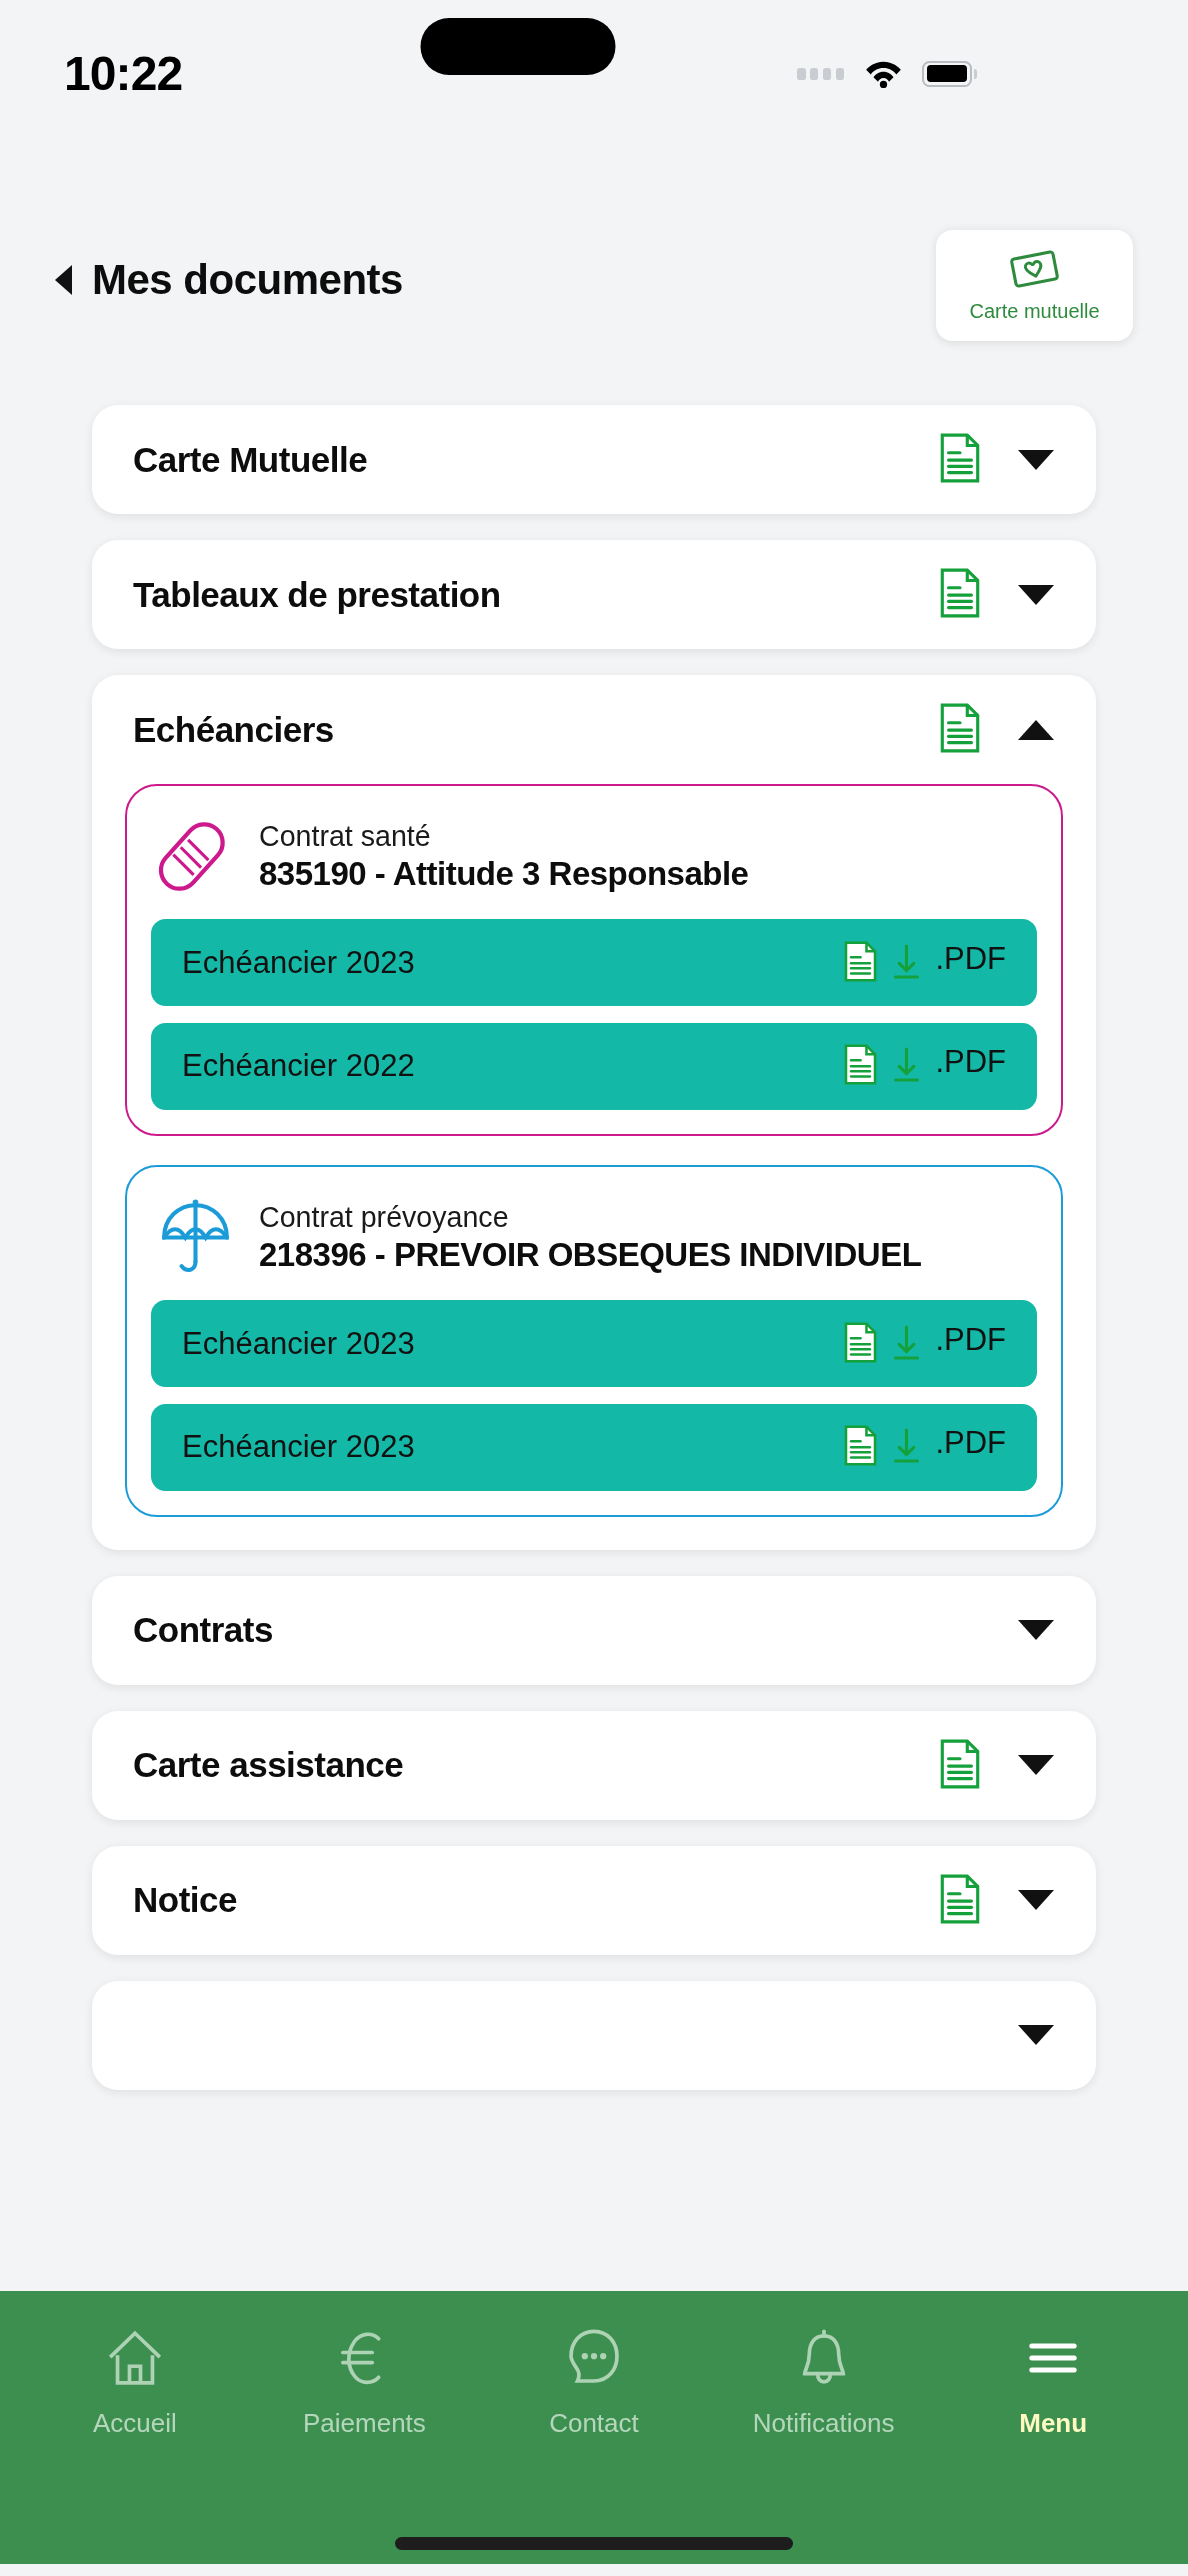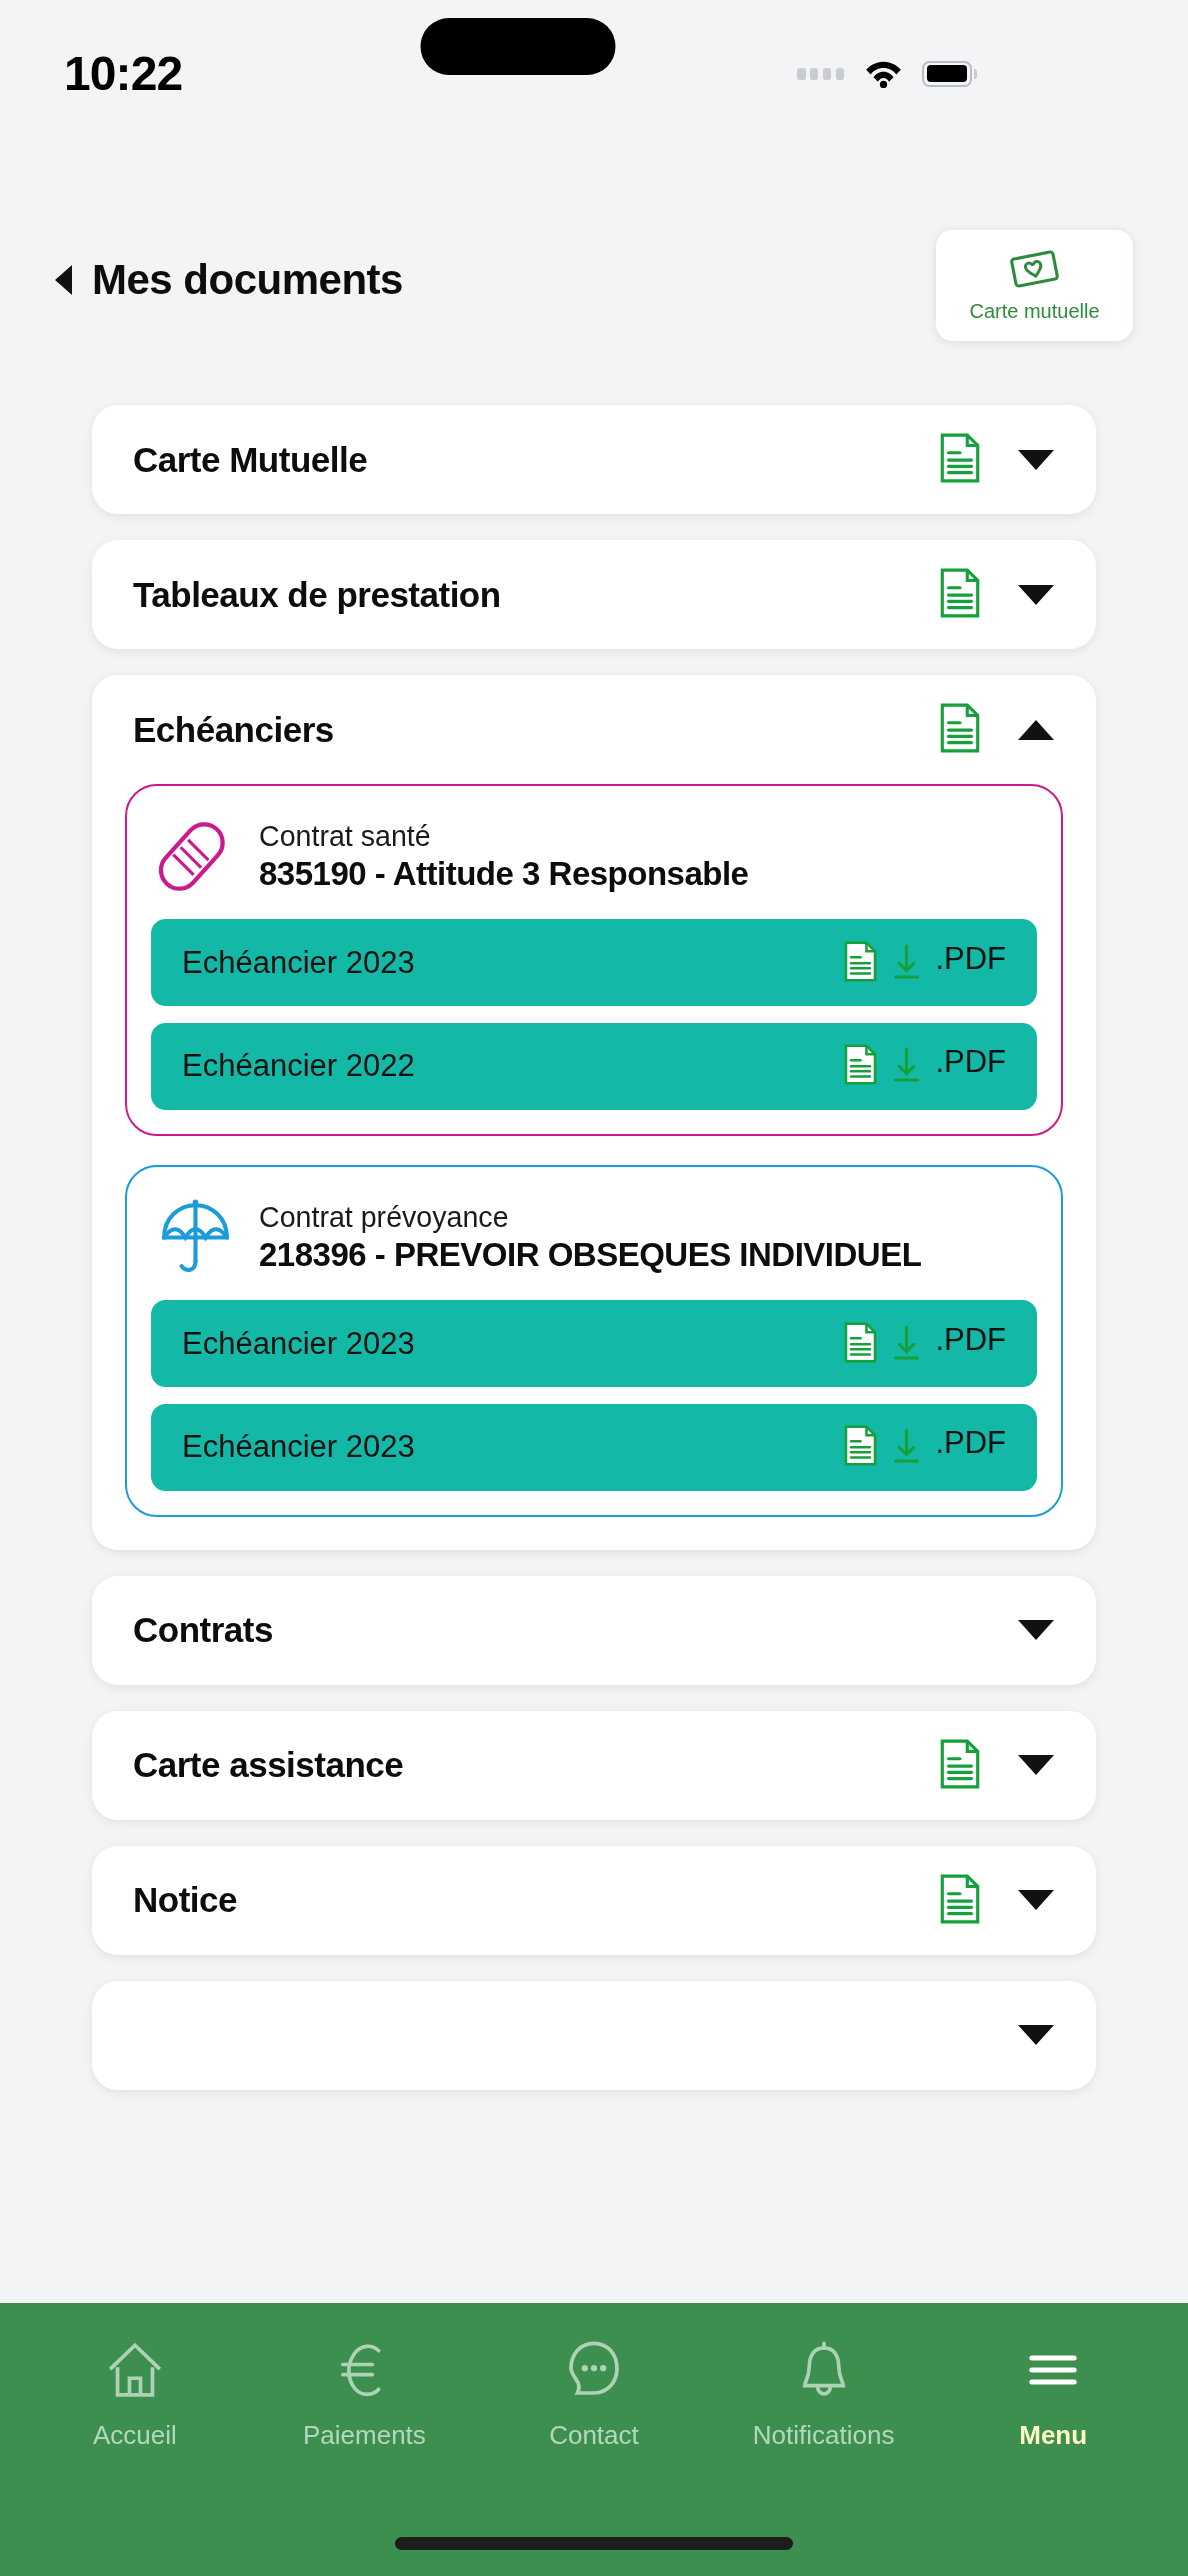--- a/index.html
+++ b/index.html
@@ -100,21 +100,21 @@
     height:87px;background:#14b8a6;border-radius:14.7px;
     display:flex;align-items:center;padding:0 31px 0 31px;margin-bottom:16.6px;cursor:pointer;
   }
   .dl-row:last-child{margin-bottom:0;}
   .dl-label{flex:1;font-size:31px;color:#111;}
   .dl-right{display:flex;gap:13px;}
   .dl-ext{font-size:31px;color:#111;}
 
   
   .bottom-nav{
-    position:absolute;left:0;bottom:0;width:1188px;height:273px;
+    position:absolute;left:0;bottom:12px;width:1188px;height:273px;
     background:#3d8f4f;
     display:flex;align-items:flex-start;justify-content:space-around;
     padding:33px 20px 0 20px;
   }
   .nav-item{
     display:flex;flex-direction:column;align-items:center;gap:13px;
     width:214px;cursor:pointer;opacity:.72;
   }
   .nav-item.active{opacity:1;}
   .nav-label{font-size:26px;color:#e3f2e6;}

